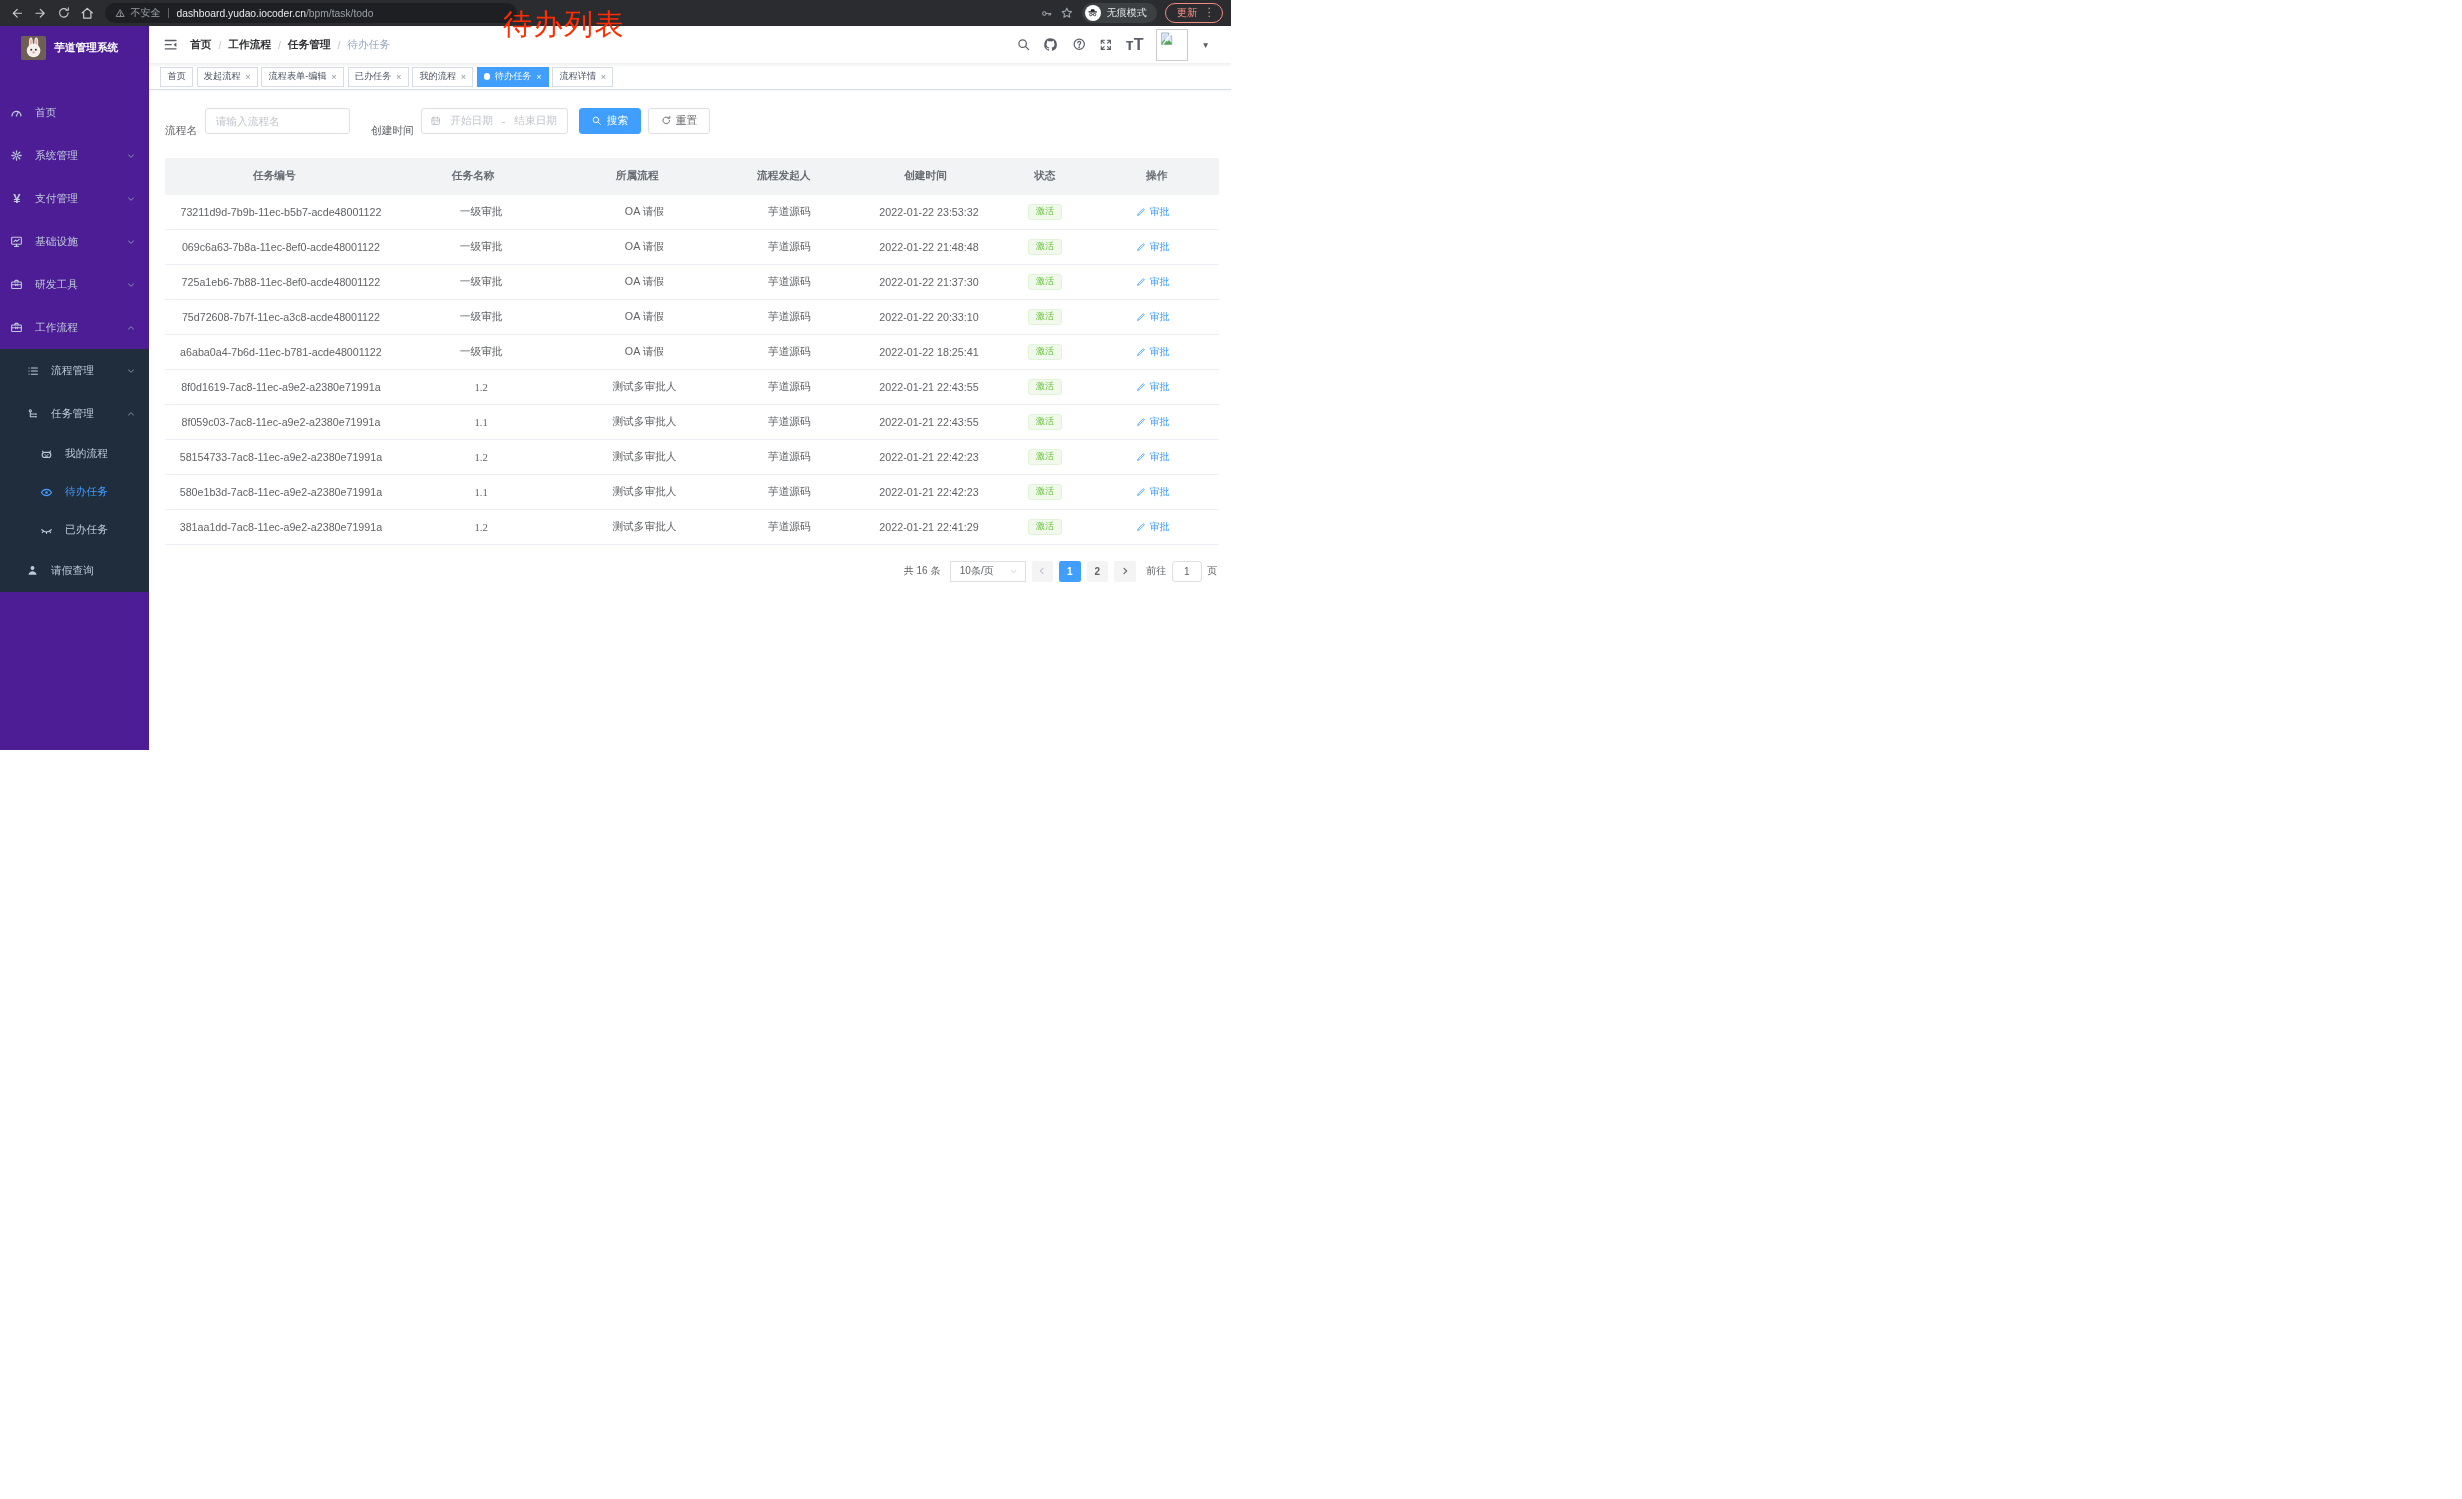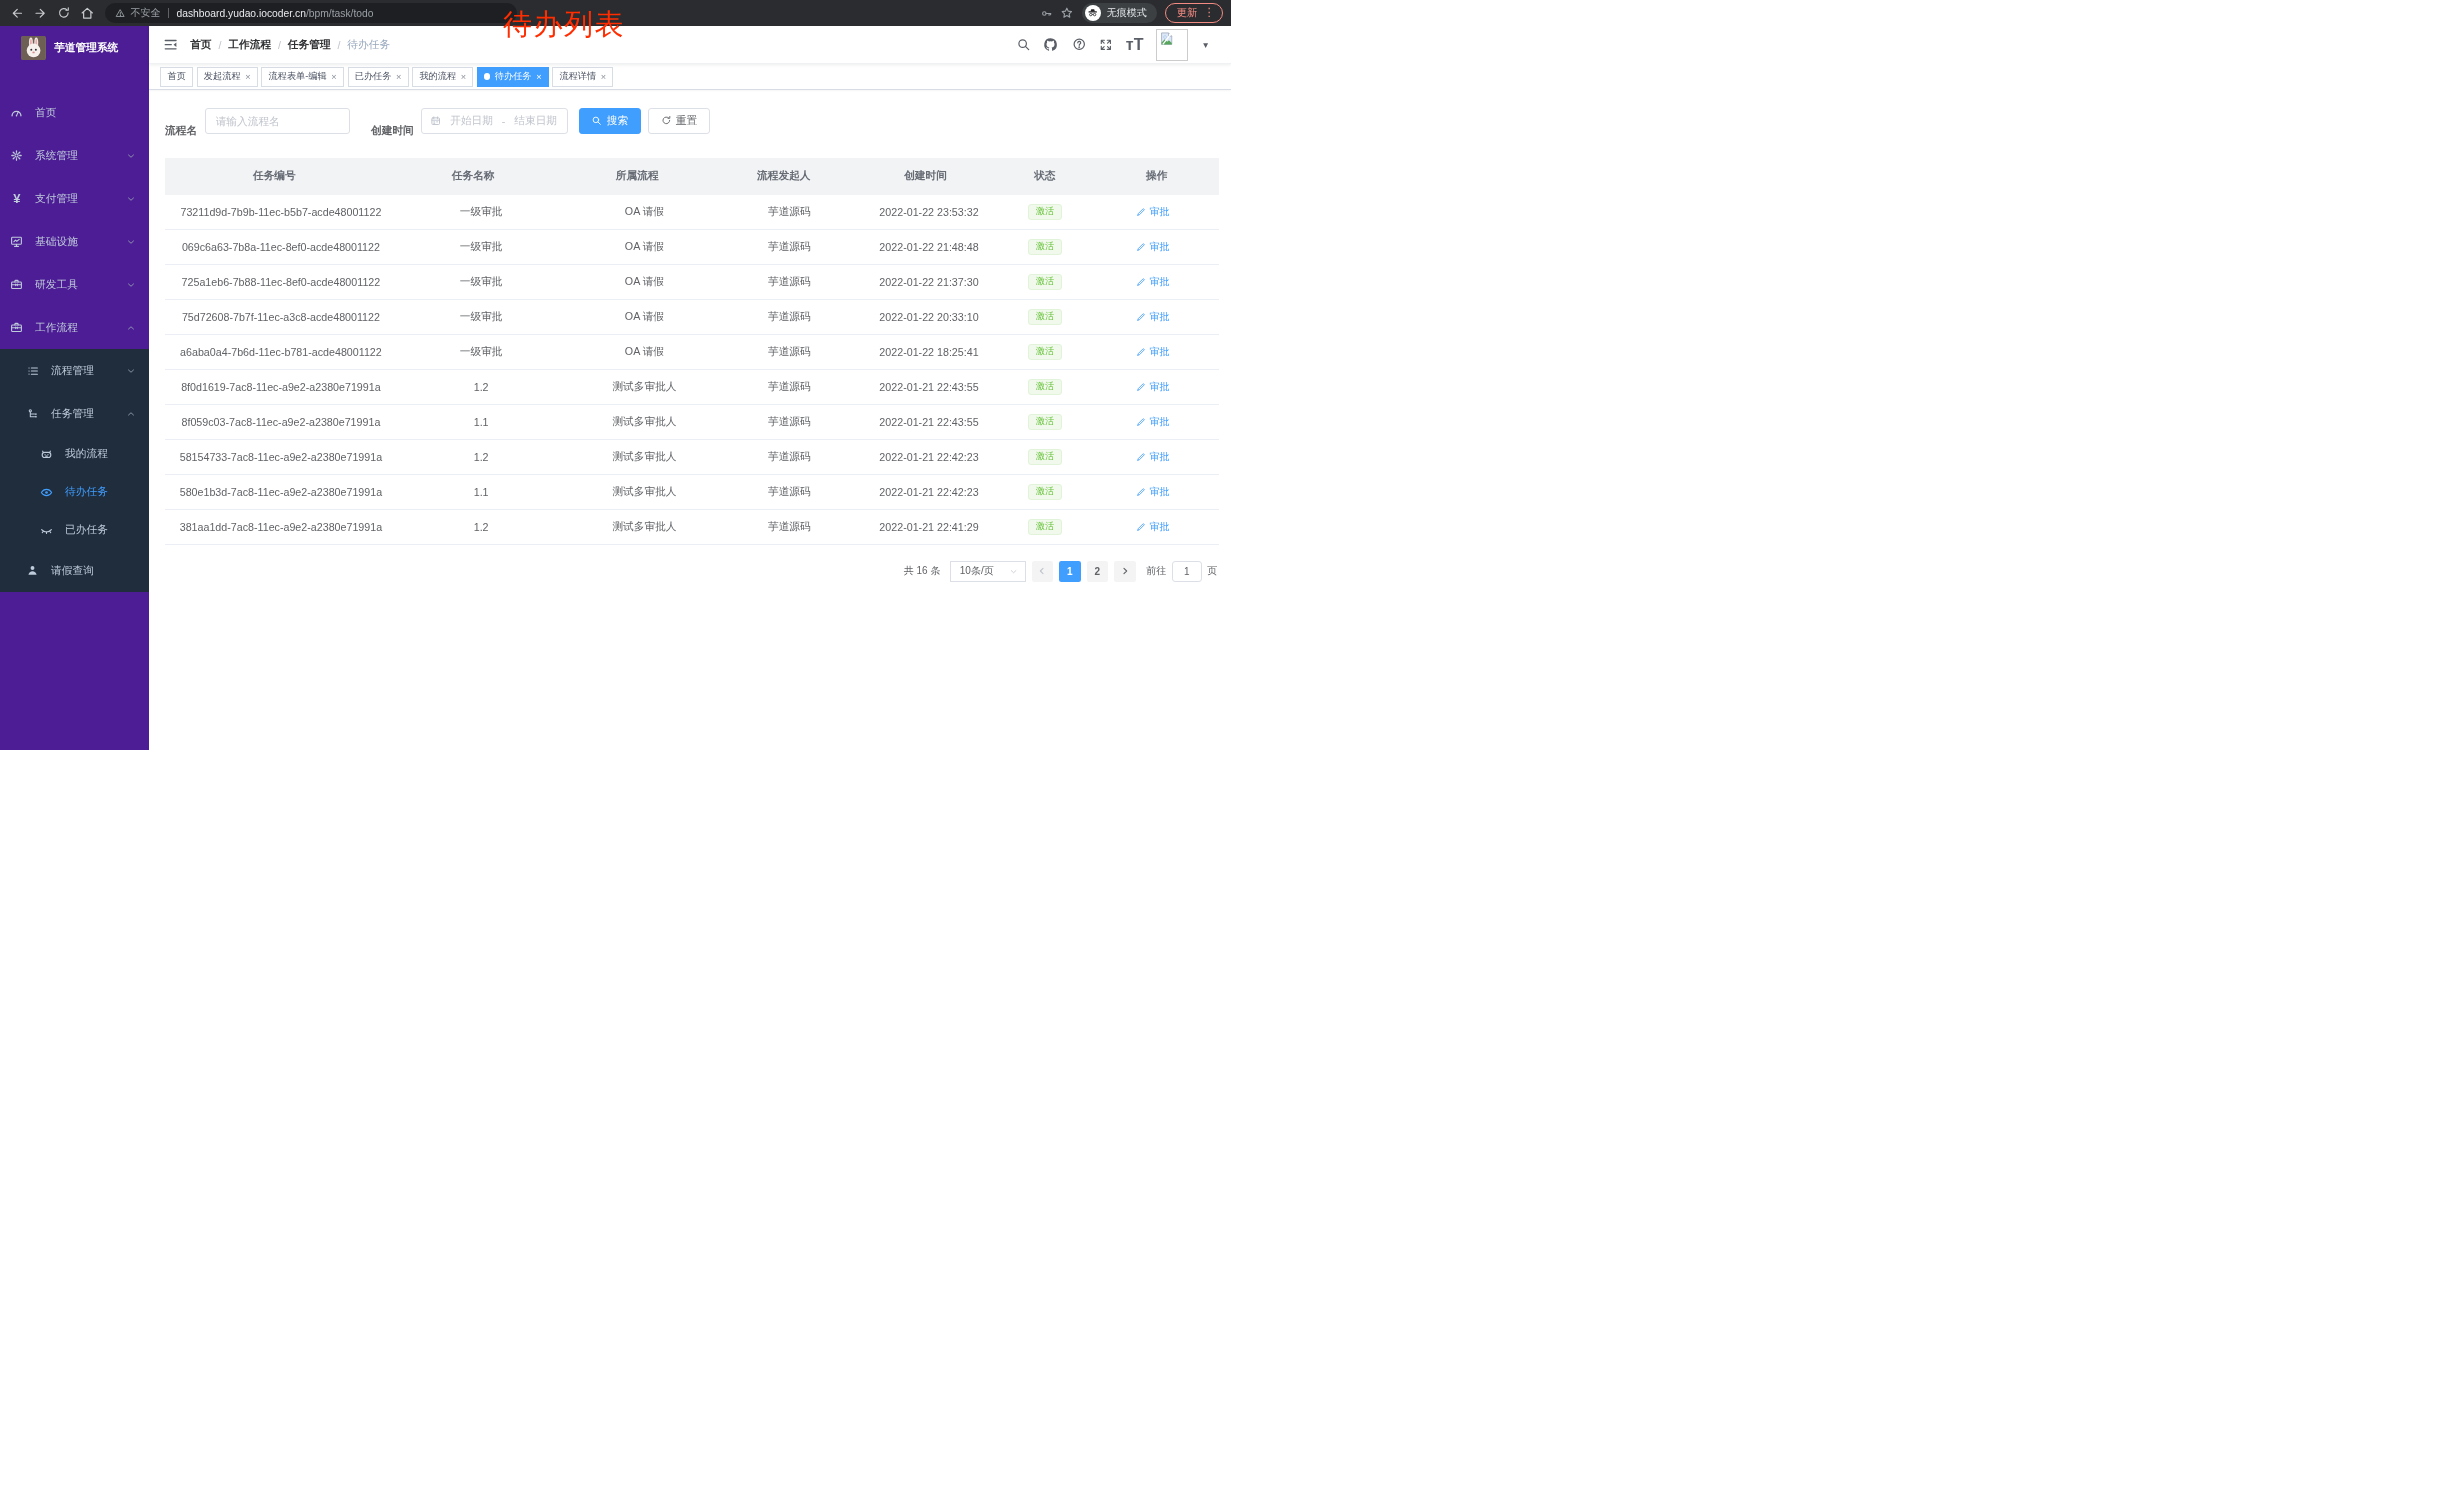--- a/index.html
+++ b/index.html
@@ -59,38 +59,38 @@
   .tags { height:26px; border-bottom:0.8px solid #d8dce5; box-shadow:0 0.8px 2.3px rgba(0,0,0,0.06); display:flex; align-items:center; padding:0 11.4px; gap:3.8px; }
   .tag { height:20px; display:flex; align-items:center; border:0.8px solid #d8dce5; background:#fff; color:#495060; font-size:9.2px; padding:0 6.1px; cursor:pointer; }
   .tag .x { margin-left:4.6px; font-size:9.2px; color:#8a8f99; }
   .tag.active { background:#409eff; border-color:#409eff; color:#fff; }
   .tag.active .x { color:#fff; }
   .tag .dot { width:6.1px; height:6.1px; border-radius:50%; background:#fff; margin-right:4.6px; }
 
   
   .content { flex:1; padding:13.7px 12.2px 0 16px; }
   .filter-row { display:flex; align-items:center; font-size:10.7px; color:#606266; }
-  .filter-row .flabel { font-weight:700; margin-right:7.6px;margin-top:20px; }
+  .filter-row .flabel { font-weight:400; margin-right:7.6px;margin-top:20px; }
   .tinput { width:145px; height:26px; border:0.8px solid #dcdfe6; border-radius:3px; padding:0 10px; font-size:10.7px; color:#606266; outline:none; }
   .tinput::placeholder { color:#c0c4cc; }
   .daterange { width:147px; height:26px; border:0.8px solid #dcdfe6; border-radius:3.1px; display:flex; align-items:center; padding:0 7.6px; gap:6.1px; margin-right:10.7px; }
   .daterange .ph { color:#c0c4cc; font-size:10.7px; flex:1; text-align:center; }
   .daterange .rsep { color:#c0c4cc; }
   .cal { color:#c0c4cc; }
   .gap28 { width:21.4px; }
   .btn { height:26px; border-radius:3.1px; font-size:10.7px; display:flex; align-items:center; gap:4.6px; padding:0 11.4px; cursor:pointer; border:0.8px solid #dcdfe6; background:#fff; color:#606266; }
   .btn.primary { background:#409eff; border-color:#409eff; color:#fff; margin-right:7.6px; }
 
   
   .table { margin-top:20px; width:100%; font-size:10.7px; color:#606266; }
   .thead { display:flex; height:37px; align-items:center; background:#f2f3f5;gap:10px; }
   .th { text-align:center; font-weight:600; color:#666b74; }
   .trow { display:flex; height:35px; align-items:center; border-bottom:0.8px solid #ebeef5; background:#fff; }
   .td { text-align:center; overflow:hidden; white-space:nowrap; }
-  .c0{width:22%;} .c1{width:16%;} .c2{width:15%;} .c3{width:12.5%;} .c4{width:14%;} .c5{width:8%;} .c6{width:12.5%;}
+  .c0{width:22%;} .c1{width:16%;font-family:Liberation Serif, serif;} .c2{width:15%;} .c3{width:12.5%;} .c4{width:14%;} .c5{width:8%;} .c6{width:12.5%;}
   .status-tag { display:inline-block; background:#f0f9eb; border:0.8px solid #e1f3d8; color:#67c23a; font-size:9.2px; border-radius:3.1px; padding:2.3px 6.9px; line-height:1; }
   .act-link { color:#409eff; font-size:10px; display:inline-flex; align-items:center; gap:3.1px; cursor:pointer; }
 
   
   .pager { margin-top:16px; display:flex; align-items:center; justify-content:flex-end; gap:6.1px; font-size:10px; color:#606266; padding-right:1.5px; }
   .pager .total { margin-right:3.1px; }
   .psel { width:76px; height:21.4px; border:0.8px solid #dcdfe6; border-radius:0; display:flex; align-items:center; justify-content:space-between; padding:0 6.1px 0 9.2px; color:#606266; background:#fff; }
   .psel .pcaret { color:#c0c4cc; }
   .pbtn { min-width:21.4px; height:21.4px; border-radius:2.3px; background:#f4f4f5; display:flex; align-items:center; justify-content:center; font-weight:600; color:#606266; cursor:pointer; padding:0 3.1px; }
   .pbtn.disabled { color:#c0c4cc; }

